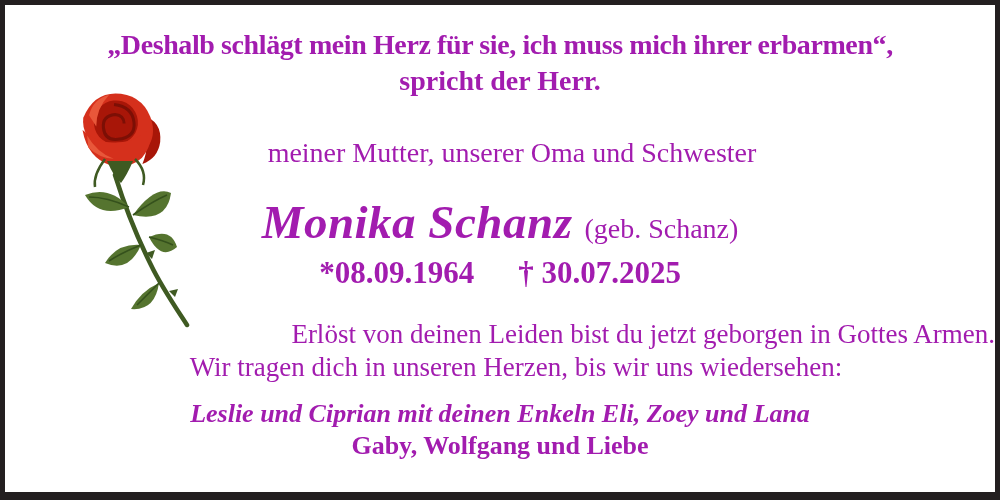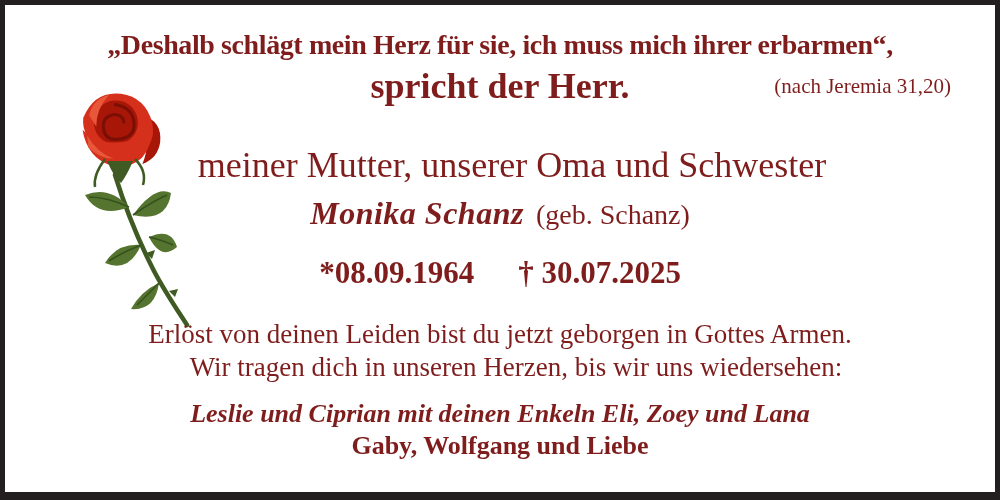--- a/index.html
+++ b/index.html
@@ -5,35 +5,35 @@
   html, body { margin: 0; padding: 0; background: #ffffff; }
   .notice {
     position: relative;
     width: 1000px;
     height: 500px;
     box-sizing: border-box;
     background: #ffffff;
     border: 5px solid #231f20;
     border-bottom-width: 8px;
     font-family: "Liberation Serif", serif;
-    color: #7f1d1d;
+    color: #a21caf;
     overflow: hidden;
   }
   .line { position: absolute; left: 0; right: 0; text-align: center; white-space: nowrap; }
   .quote1   { top: 24px;  font-size: 28px; font-weight: bold; letter-spacing: -0.4px; }
-  .quote2   { top: 60px;  font-size: 36px; font-weight: bold; }
+  .quote2   { top: 60px;  font-size: 28px; font-weight: bold; }
   .source   { position: absolute; top: 69px; right: 44px; font-size: 21px; font-weight: normal; }
   .intro1   { top: 107px; font-size: 28px; }
-  .intro2   { top: 139px; font-size: 36px; padding-left: 24px; }
+  .intro2   { top: 132px; font-size: 28px; padding-left: 24px; }
   .name-row { top: 190px; }
-  .name     { font-size: 32px; font-weight: bold; font-style: italic; letter-spacing: 0.5px; }
+  .name     { font-size: 47px; font-weight: bold; font-style: italic; letter-spacing: 0.5px; }
   .maiden   { font-size: 28px; margin-left: 12px; }
   .dates    { top: 250px; font-size: 31px; font-weight: bold; }
   .death    { margin-left: 44px; }
-  .farewell1 { top: 314px; font-size: 27px; }
+  .farewell1 { top: 314px; font-size: 27px; text-align: right; }
   .farewell2 { top: 347px; font-size: 27px; padding-left: 32px; }
   .mourners1 { top: 394px; font-size: 26px; font-weight: bold; font-style: italic; }
   .mourners2 { top: 426px; font-size: 26px; font-weight: bold; }
   .rose { position: absolute; left: 44px; top: 80px; width: 152px; height: 244px; }
 </style>
 </head>
 <body>
 
 <div class="notice">
 
@@ -70,21 +70,20 @@
 
     <g>
       <path d="M58,76 Q66,94 72,98 Q78,90 84,76 Z" fill="#3f5a22"></path>
       <path d="M56,74 Q44,90 46,102" fill="none" stroke-width="2.5" stroke="#3f5a22"></path>
       <path d="M86,74 Q98,86 94,100" fill="none" stroke-width="2.5" stroke="#3f5a22"></path>
     </g>
   </svg>
 
   <div class="line quote1">„Deshalb schlägt mein Herz für sie, ich muss mich ihrer erbarmen“,</div>
   <div class="line quote2">spricht der Herr.</div>
-  <div class="source">(nach Jeremia 31,20)</div>
 
   <div class="line intro2">meiner Mutter, unserer Oma und Schwester</div>
 
   <div class="line name-row">
     <span class="name">Monika Schanz</span><span class="maiden">(geb. Schanz)</span>
   </div>
 
   <div class="line dates">
     <span>*08.09.1964</span><span class="death">† 30.07.2025</span>
   </div>

